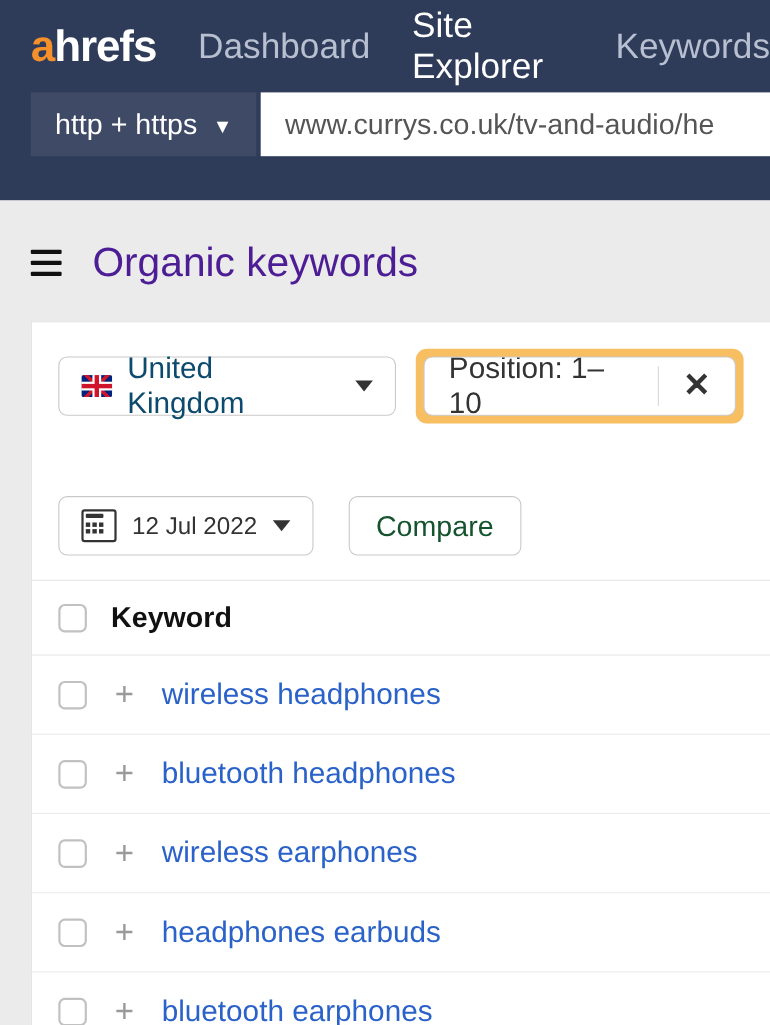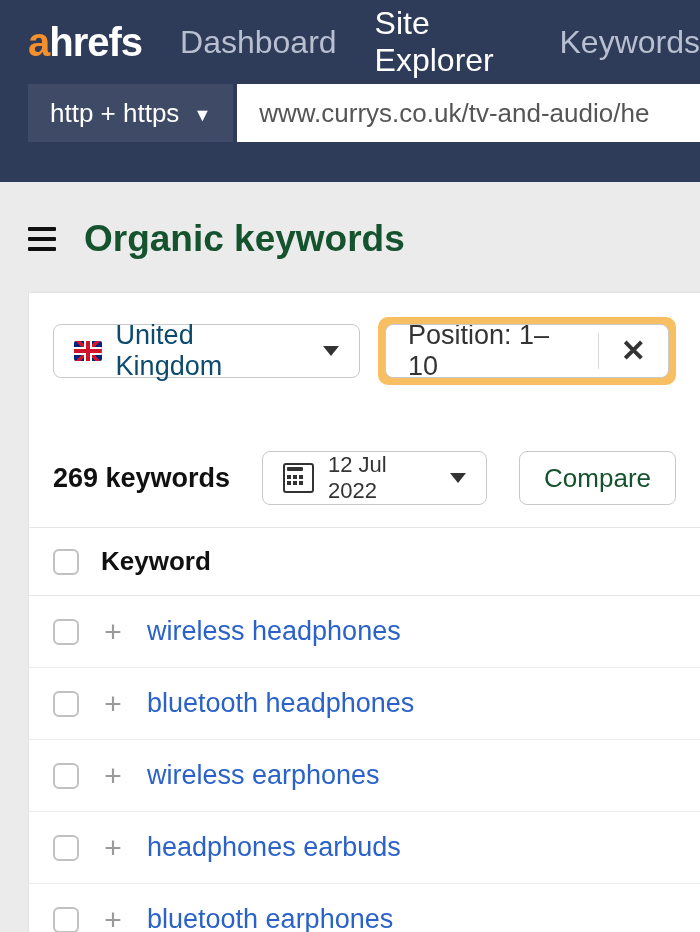--- a/index.html
+++ b/index.html
@@ -88,22 +88,22 @@
     cursor: pointer;
   }
   .hamburger div {
     width: 28px;
     height: 4px;
     background: #111;
     border-radius: 1px;
   }
   .page-title {
     font-size: 37px;
-    font-weight: 700;
-    color: #14532d;
+    font-weight: 400;
+    color: #4c1d95;
   }
 
   
   .card {
     background: #fff;
     margin: 0 0 0 28px;
     border: 1px solid #e2e2e2;
     border-right: none;
   }
 
@@ -343,21 +343,20 @@
         </div>
         <div class="divider"></div>
         <div class="seg">
           <span class="close-x">✕</span>
         </div>
       </div>
     </div>
   </div>
 
   <div class="meta-row">
-    <div class="kw-count">269 keywords</div>
 
     <div class="date-pill">
       <span class="cal-icon">
         <span></span>
           <span></span>
           <span></span>
           <span></span>
           <span></span>
           <span></span>
       </span>

